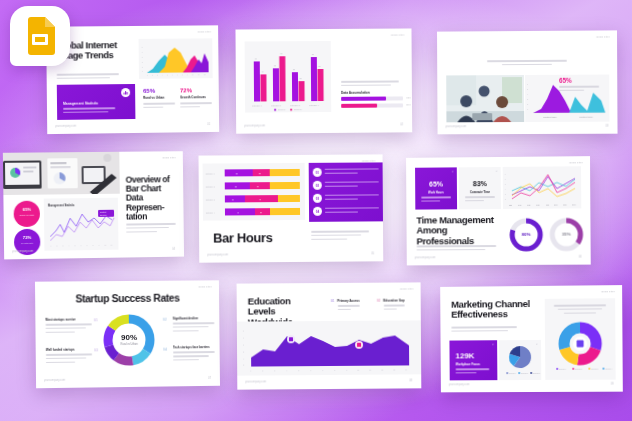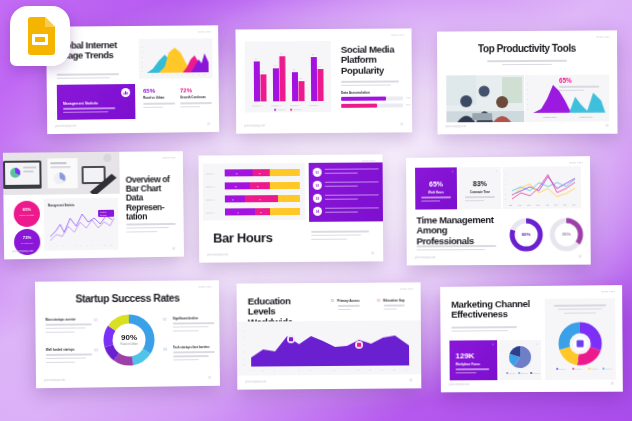--- a/index.html
+++ b/index.html
@@ -174,41 +174,39 @@
             <text x="26" y="65">Category 2</text>
           <text x="45" y="65">Category 3</text>
             <text x="64" y="65">Category 4</text>
         </g>
         <circle cx="30" cy="68.5" r="1.1" fill="#a412e0"></circle>
           <text x="33" y="69.3" fill="#b3b2bd" font-size="2">Series 1</text>
         <circle cx="46" cy="68.5" r="1.1" fill="#ec1a8d"></circle>
           <text x="49" y="69.3" fill="#b3b2bd" font-size="2">Series 2</text>
       </svg>
     </div>
-    <div class="title" style="position:absolute; left:105px; top:16px; width:66px; font-size:9.6px;">Social Media Platform Popularity</div>
     <div style="position:absolute; left:105px; top:52px; width:58px;">
       <div class="bar-line w1"></div>
         <div class="bar-line w2"></div>
     </div>
     <div style="position:absolute; left:105px; top:62px; font-size:3.2px; font-weight:700; color:#26242e;">Data Accumulation</div>
     <div style="position:absolute; left:105px; top:68px; width:62px; height:4.4px; background:#eceaf2; border-radius:1px;">
       <div style="width:72%; height:100%; background:#a412e0; border-radius:1px;"></div>
       <span style="position:absolute; right:-8px; top:0; font-size:2.4px; color:#b3b2bd;">72%</span>
     </div>
     <div style="position:absolute; left:105px; top:75px; width:62px; height:4.4px; background:#eceaf2; border-radius:1px;">
       <div style="width:58%; height:100%; background:#ec1a8d; border-radius:1px;"></div>
       <span style="position:absolute; right:-8px; top:0; font-size:2.4px; color:#b3b2bd;">58%</span>
     </div>
     <div class="ftr">yourcompany.com</div>
     <div class="pg">02</div>
   </div>
 
   <div class="slide" style="left:437px; top:31px; width:180px; height:103px; transform:perspective(520px) rotateY(-1deg) rotate(-0.3deg);">
     <div class="hdr">Slide Title</div>
-    <div class="title" style="position:absolute; left:0; right:0; top:13px; text-align:center; font-size:10px;">Top Productivity Tools</div>
     <div style="position:absolute; left:50px; top:29px; width:80px;">
       <div class="bar-line w1" style="margin:0 auto 2.2px"></div>
       <div class="bar-line w3" style="margin:0 auto"></div>
     </div>
     <div style="position:absolute; left:9px; top:44px; width:78px; height:47px; background:linear-gradient(160deg,#dfe7ea,#cbd6dc); overflow:hidden;">
       <svg viewBox="0 0 78 47" width="78" height="47">
         <rect width="78" height="47" fill="#e8eef0"></rect>
         <rect x="0" y="0" width="30" height="30" fill="#dfe8ea"></rect>
         <rect x="56" y="2" width="20" height="26" fill="#cfe0d2"></rect>
         <rect x="0" y="36" width="78" height="11" fill="#ced9dd"></rect>

